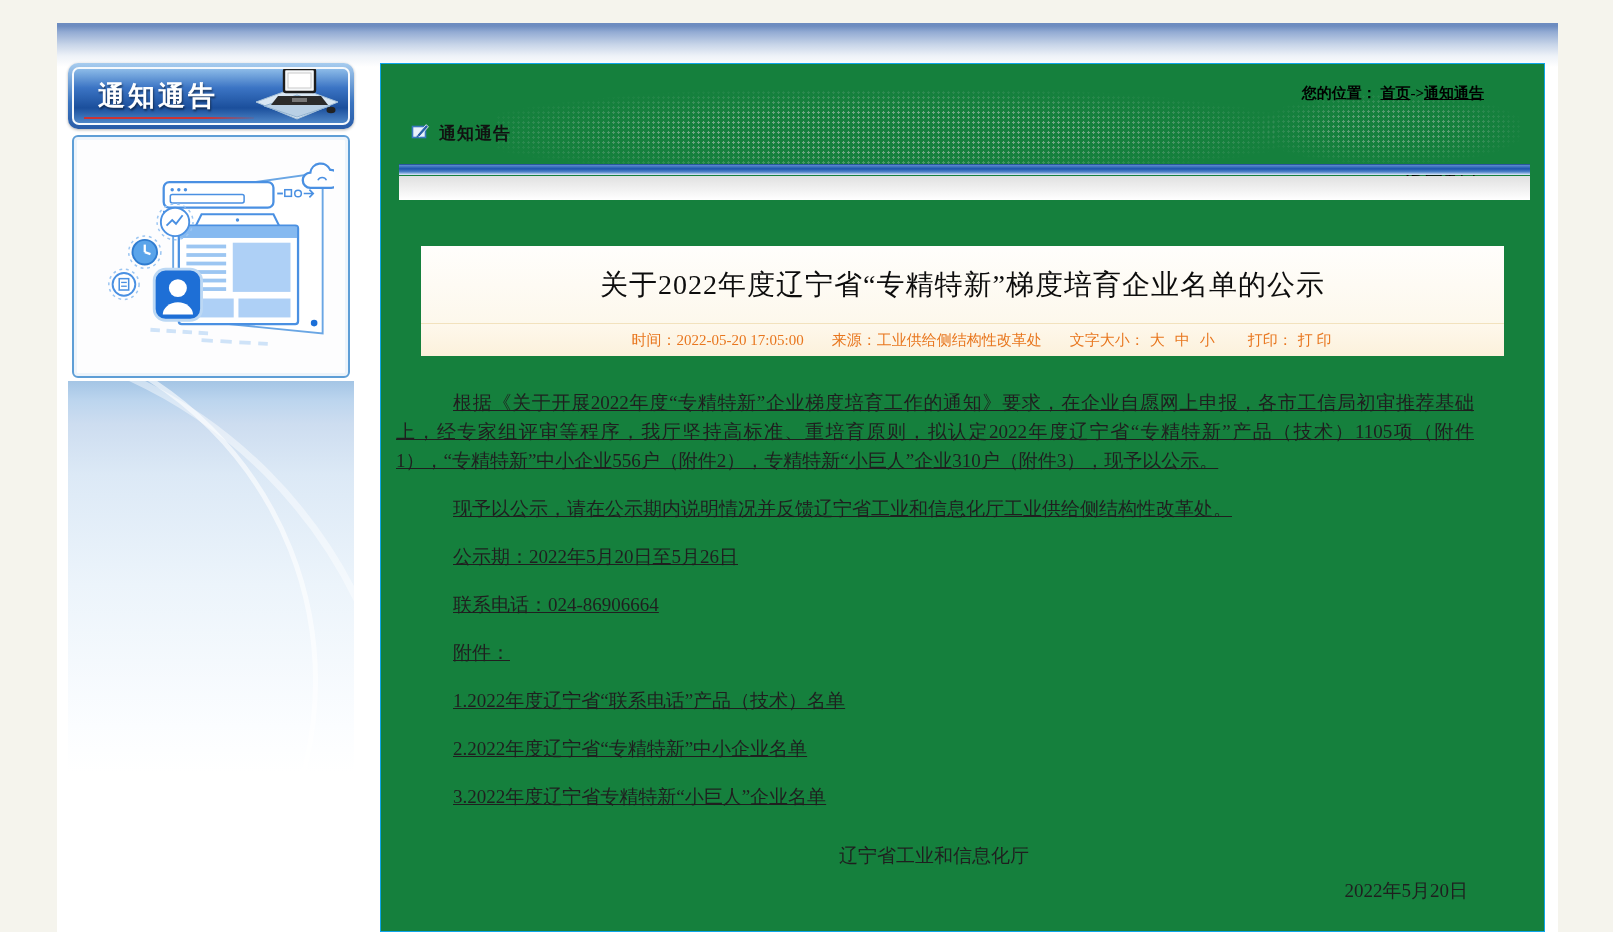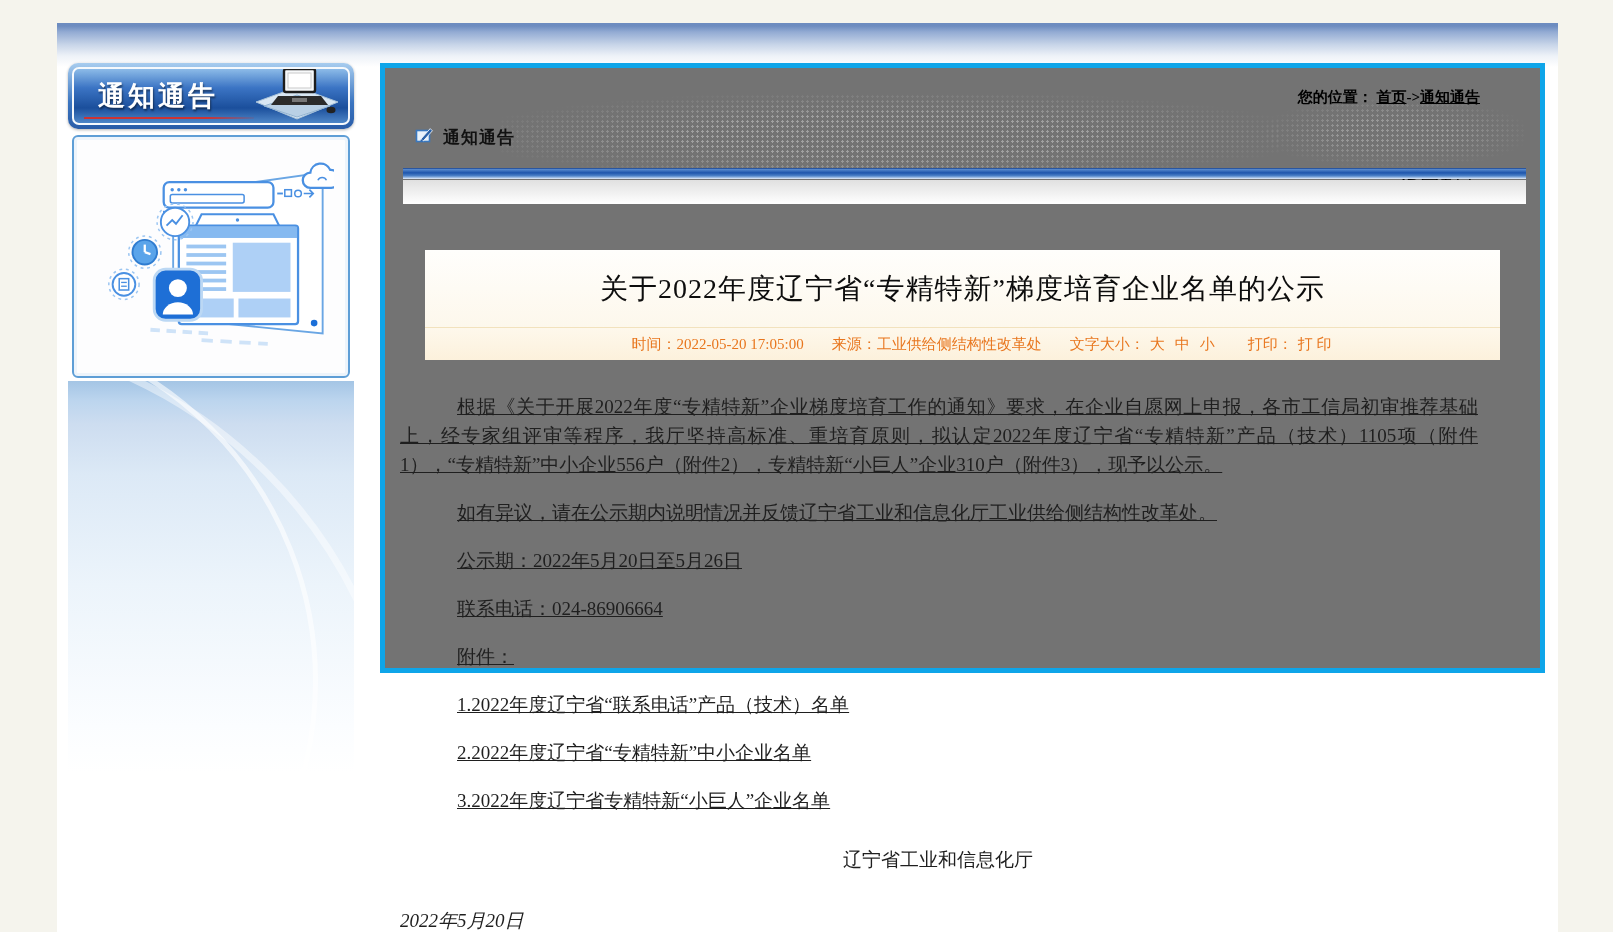--- a/index.html
+++ b/index.html
@@ -47,22 +47,22 @@
     margin-top:3px; height:392px; position:relative; overflow:hidden;
     background:linear-gradient(180deg,#a4c5e5 0%,#bcd5ee 5%,#cdddf0 11%,#dce9f6 24%,#ecf4fb 52%,#fbfdff 88%,#fff 100%);
   }
   .side-grad .arc1 { position:absolute; width:720px; height:720px; border-radius:50%;
     border:5px solid rgba(255,255,255,.6); top:-60px; left:-470px; }
   .side-grad .arc2 { position:absolute; width:950px; height:950px; border-radius:50%;
     border:7px solid rgba(255,255,255,.45); top:-50px; left:-610px; }
 
   
   .main-panel {
-    position:absolute; left:323px; top:40px; width:1165px; height:610px;
-    background:#737373; border:5px solid #0ea5e9;
+    position:absolute; left:323px; top:40px; width:1165px; height:869px;
+    background:#15803d; border:1px solid #0ea5e9;
   }
   .map-dots {
     position:absolute; top:26px; left:115px; width:780px; height:84px; opacity:.5;
     background-image:radial-gradient(#cfcfcf 1.1px,transparent 1.3px);
     background-size:5px 5px;
     -webkit-mask-image:radial-gradient(ellipse at 50% 50%,#000 35%,transparent 78%);
     mask-image:radial-gradient(ellipse at 50% 50%,#000 35%,transparent 78%);
   }
   .map-dots2 {
     position:absolute; top:30px; left:880px; width:260px; height:70px; opacity:.4;
@@ -96,21 +96,21 @@
     font-size:15px; color:#e8761e; white-space:pre;padding-left:43px;
   }
   .meta-band .grp { margin:0 14px; }
   .meta-band .opt { margin:0 5px; cursor:pointer; }
   .article-body {
     position:absolute; top:300px; left:15px; width:1078px;
     font-size:19px; color:#1f1f1f; text-align:justify; padding-top:24px;
   }
   .article-body p { margin:0 0 19px; line-height:29px; text-indent:3em;text-decoration:underline; }
   .sig { text-align:center; margin-top:30px; line-height:29px; padding-right:2px; }
-  .sig-date { margin-top:32px; line-height:29px; padding-right:6px;font-style:italic; }
+  .sig-date { text-align:right; margin-top:6px; line-height:29px; padding-right:6px; }
 </style>
 </head>
 <body>
 
 <div class="wrapper">
   <div class="top-fade"></div>
 
   <div class="sidebar">
     <div class="side-header">
       <div class="side-header-inner">
@@ -225,21 +225,21 @@
 
     <div class="meta-band">
       <span class="grp"><span>时间：</span><span>2022-05-20 17:05:00</span></span>
       <span class="grp"><span>来源：</span><span>工业供给侧结构性改革处</span></span>
       <span class="grp"><span>文字大小：</span><span class="opt">大</span><span class="opt">中</span><span class="opt">小</span></span>
       <span class="grp"><span>打印：</span><span class="opt">打 印</span></span>
     </div>
 
     <div class="article-body">
       <p>根据《关于开展2022年度“专精特新”企业梯度培育工作的通知》要求，在企业自愿网上申报，各市工信局初审推荐基础上，经专家组评审等程序，我厅坚持高标准、重培育原则，拟认定2022年度辽宁省“专精特新”产品（技术）1105项（附件1），“专精特新”中小企业556户（附件2），专精特新“小巨人”企业310户（附件3），现予以公示。</p>
-      <p>如有异议，请在公示期内说明情况并反馈辽宁省工业和信息化厅工业供给侧结构性改革处。</p>
+      <p>现予以公示，请在公示期内说明情况并反馈辽宁省工业和信息化厅工业供给侧结构性改革处。</p>
       <p>公示期：2022年5月20日至5月26日</p>
       <p>联系电话：024-86906664</p>
       <p>附件：</p>
       <p>1.2022年度辽宁省“联系电话”产品（技术）名单</p>
       <p>2.2022年度辽宁省“专精特新”中小企业名单</p>
       <p>3.2022年度辽宁省专精特新“小巨人”企业名单</p>
       <div class="sig">辽宁省工业和信息化厅</div>
       <div class="sig-date">2022年5月20日</div>
     </div>
   </div>

